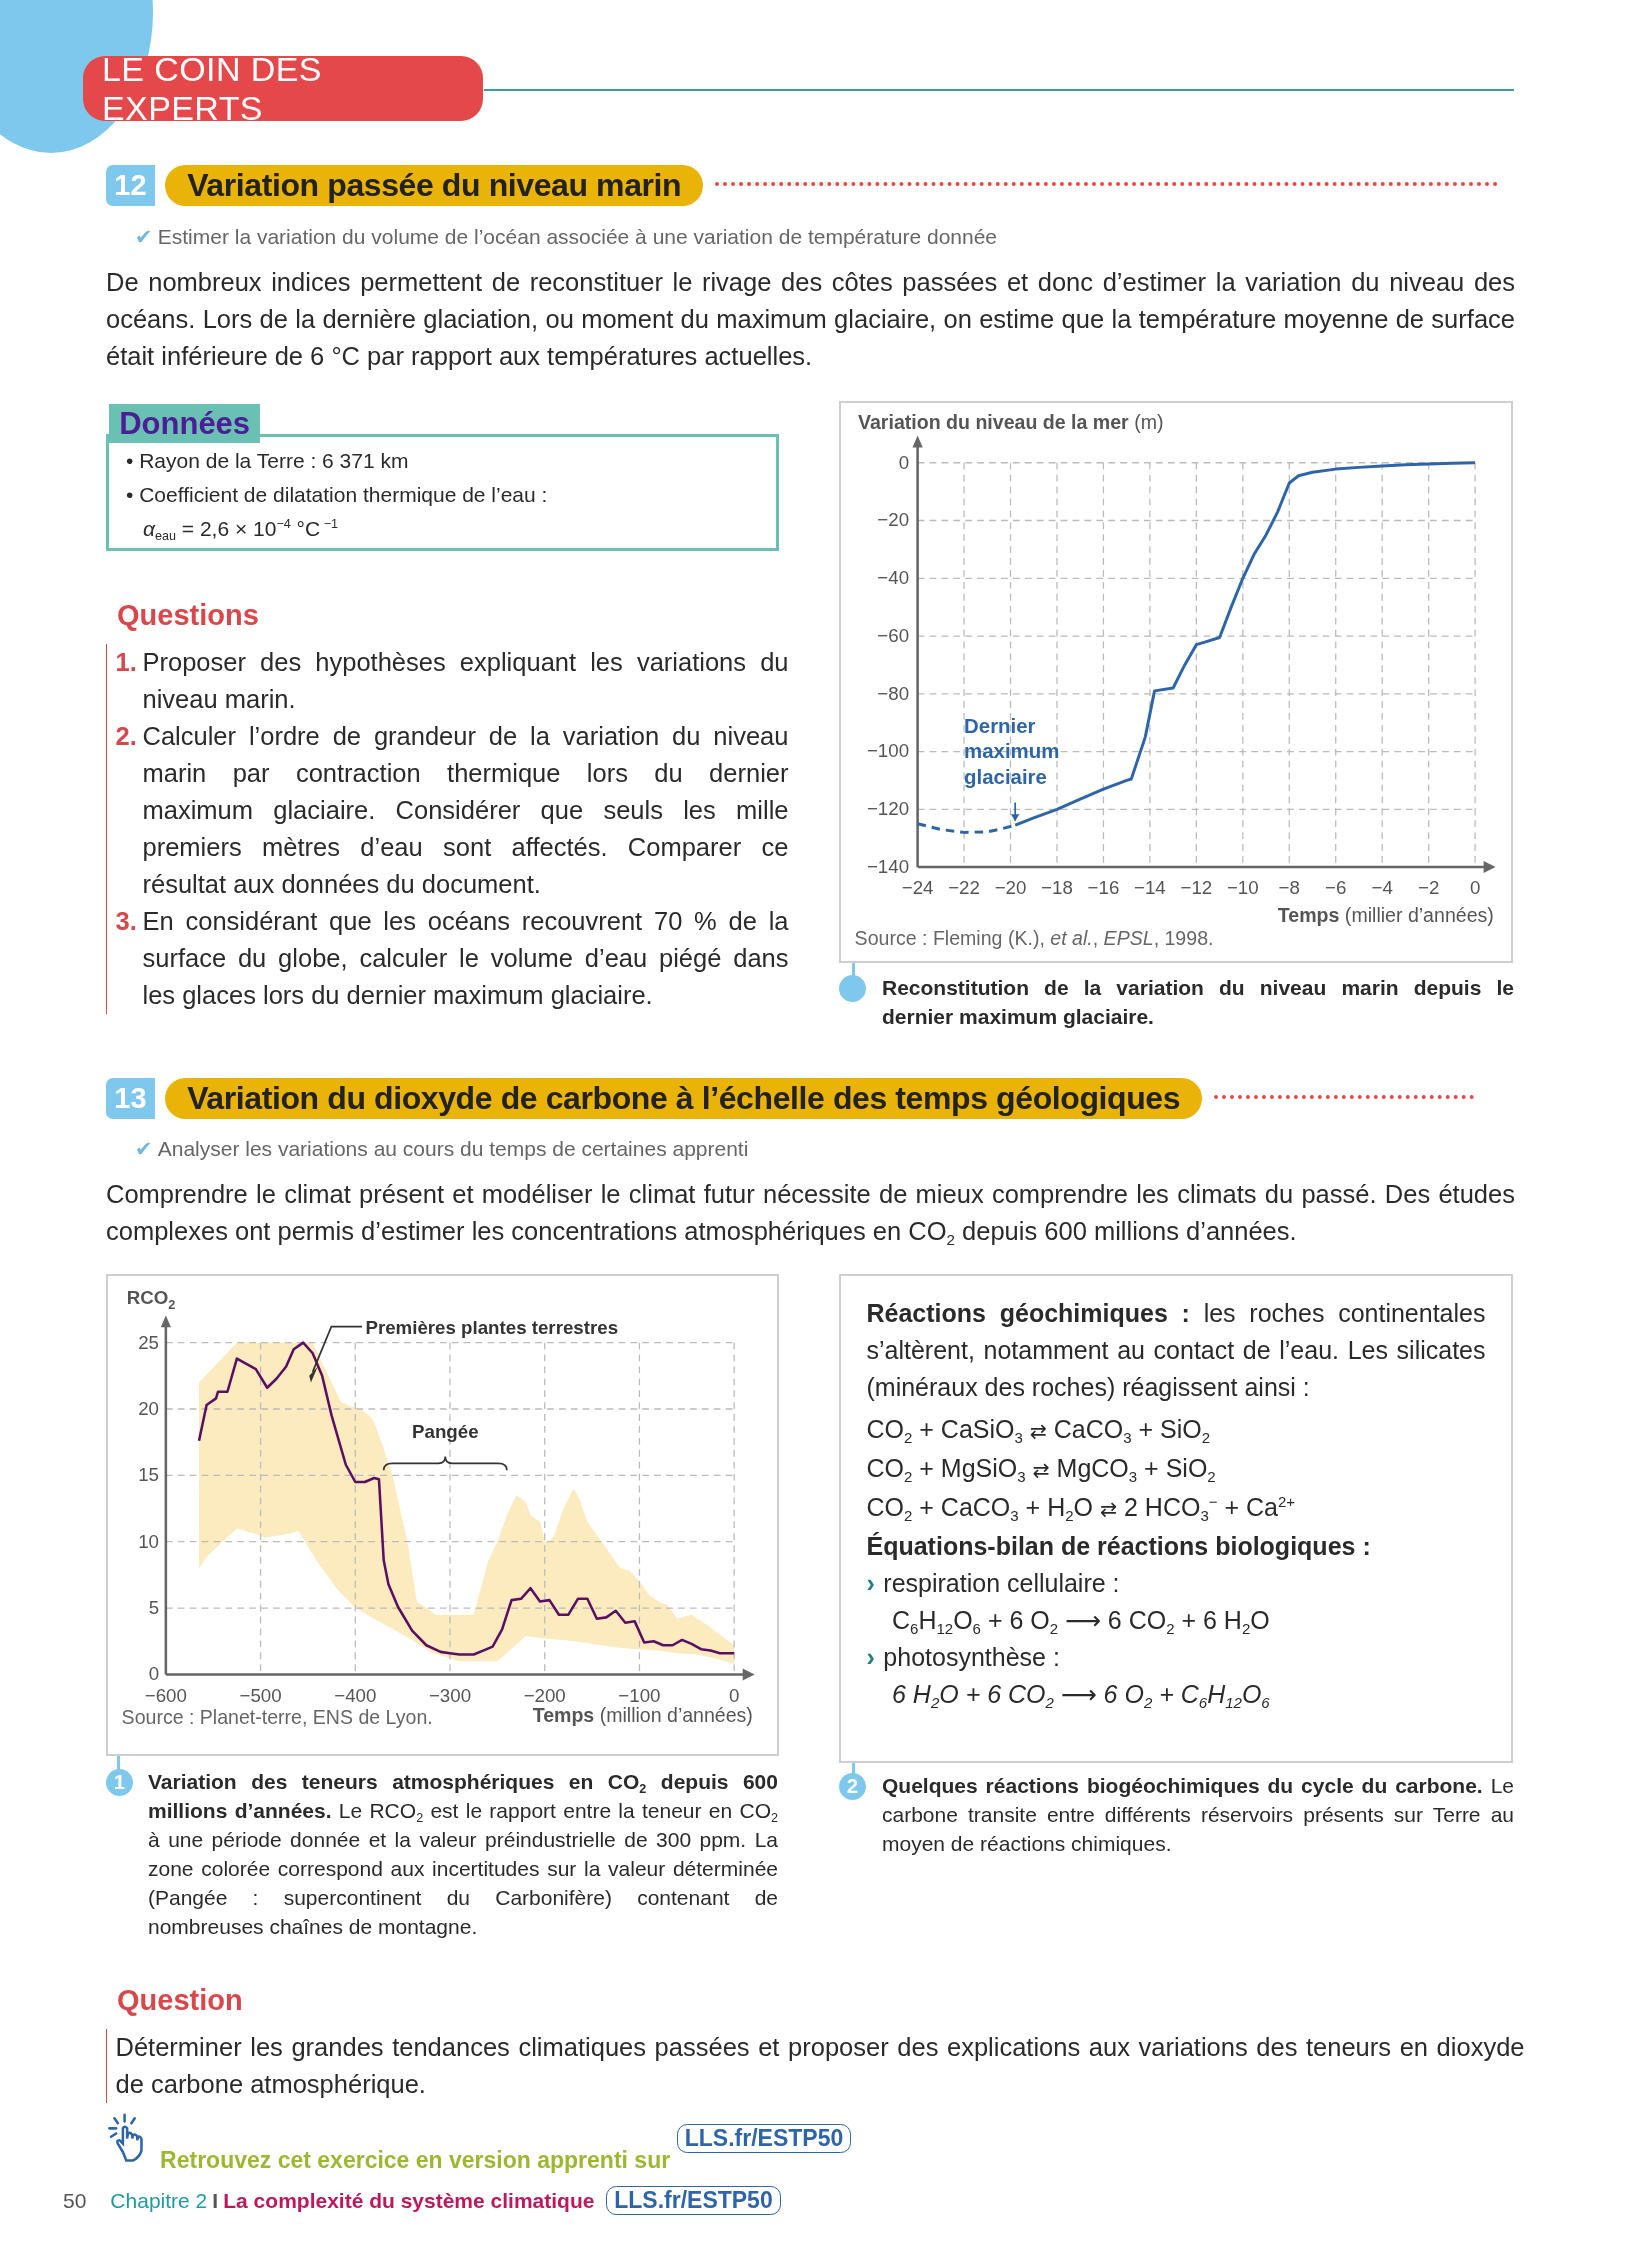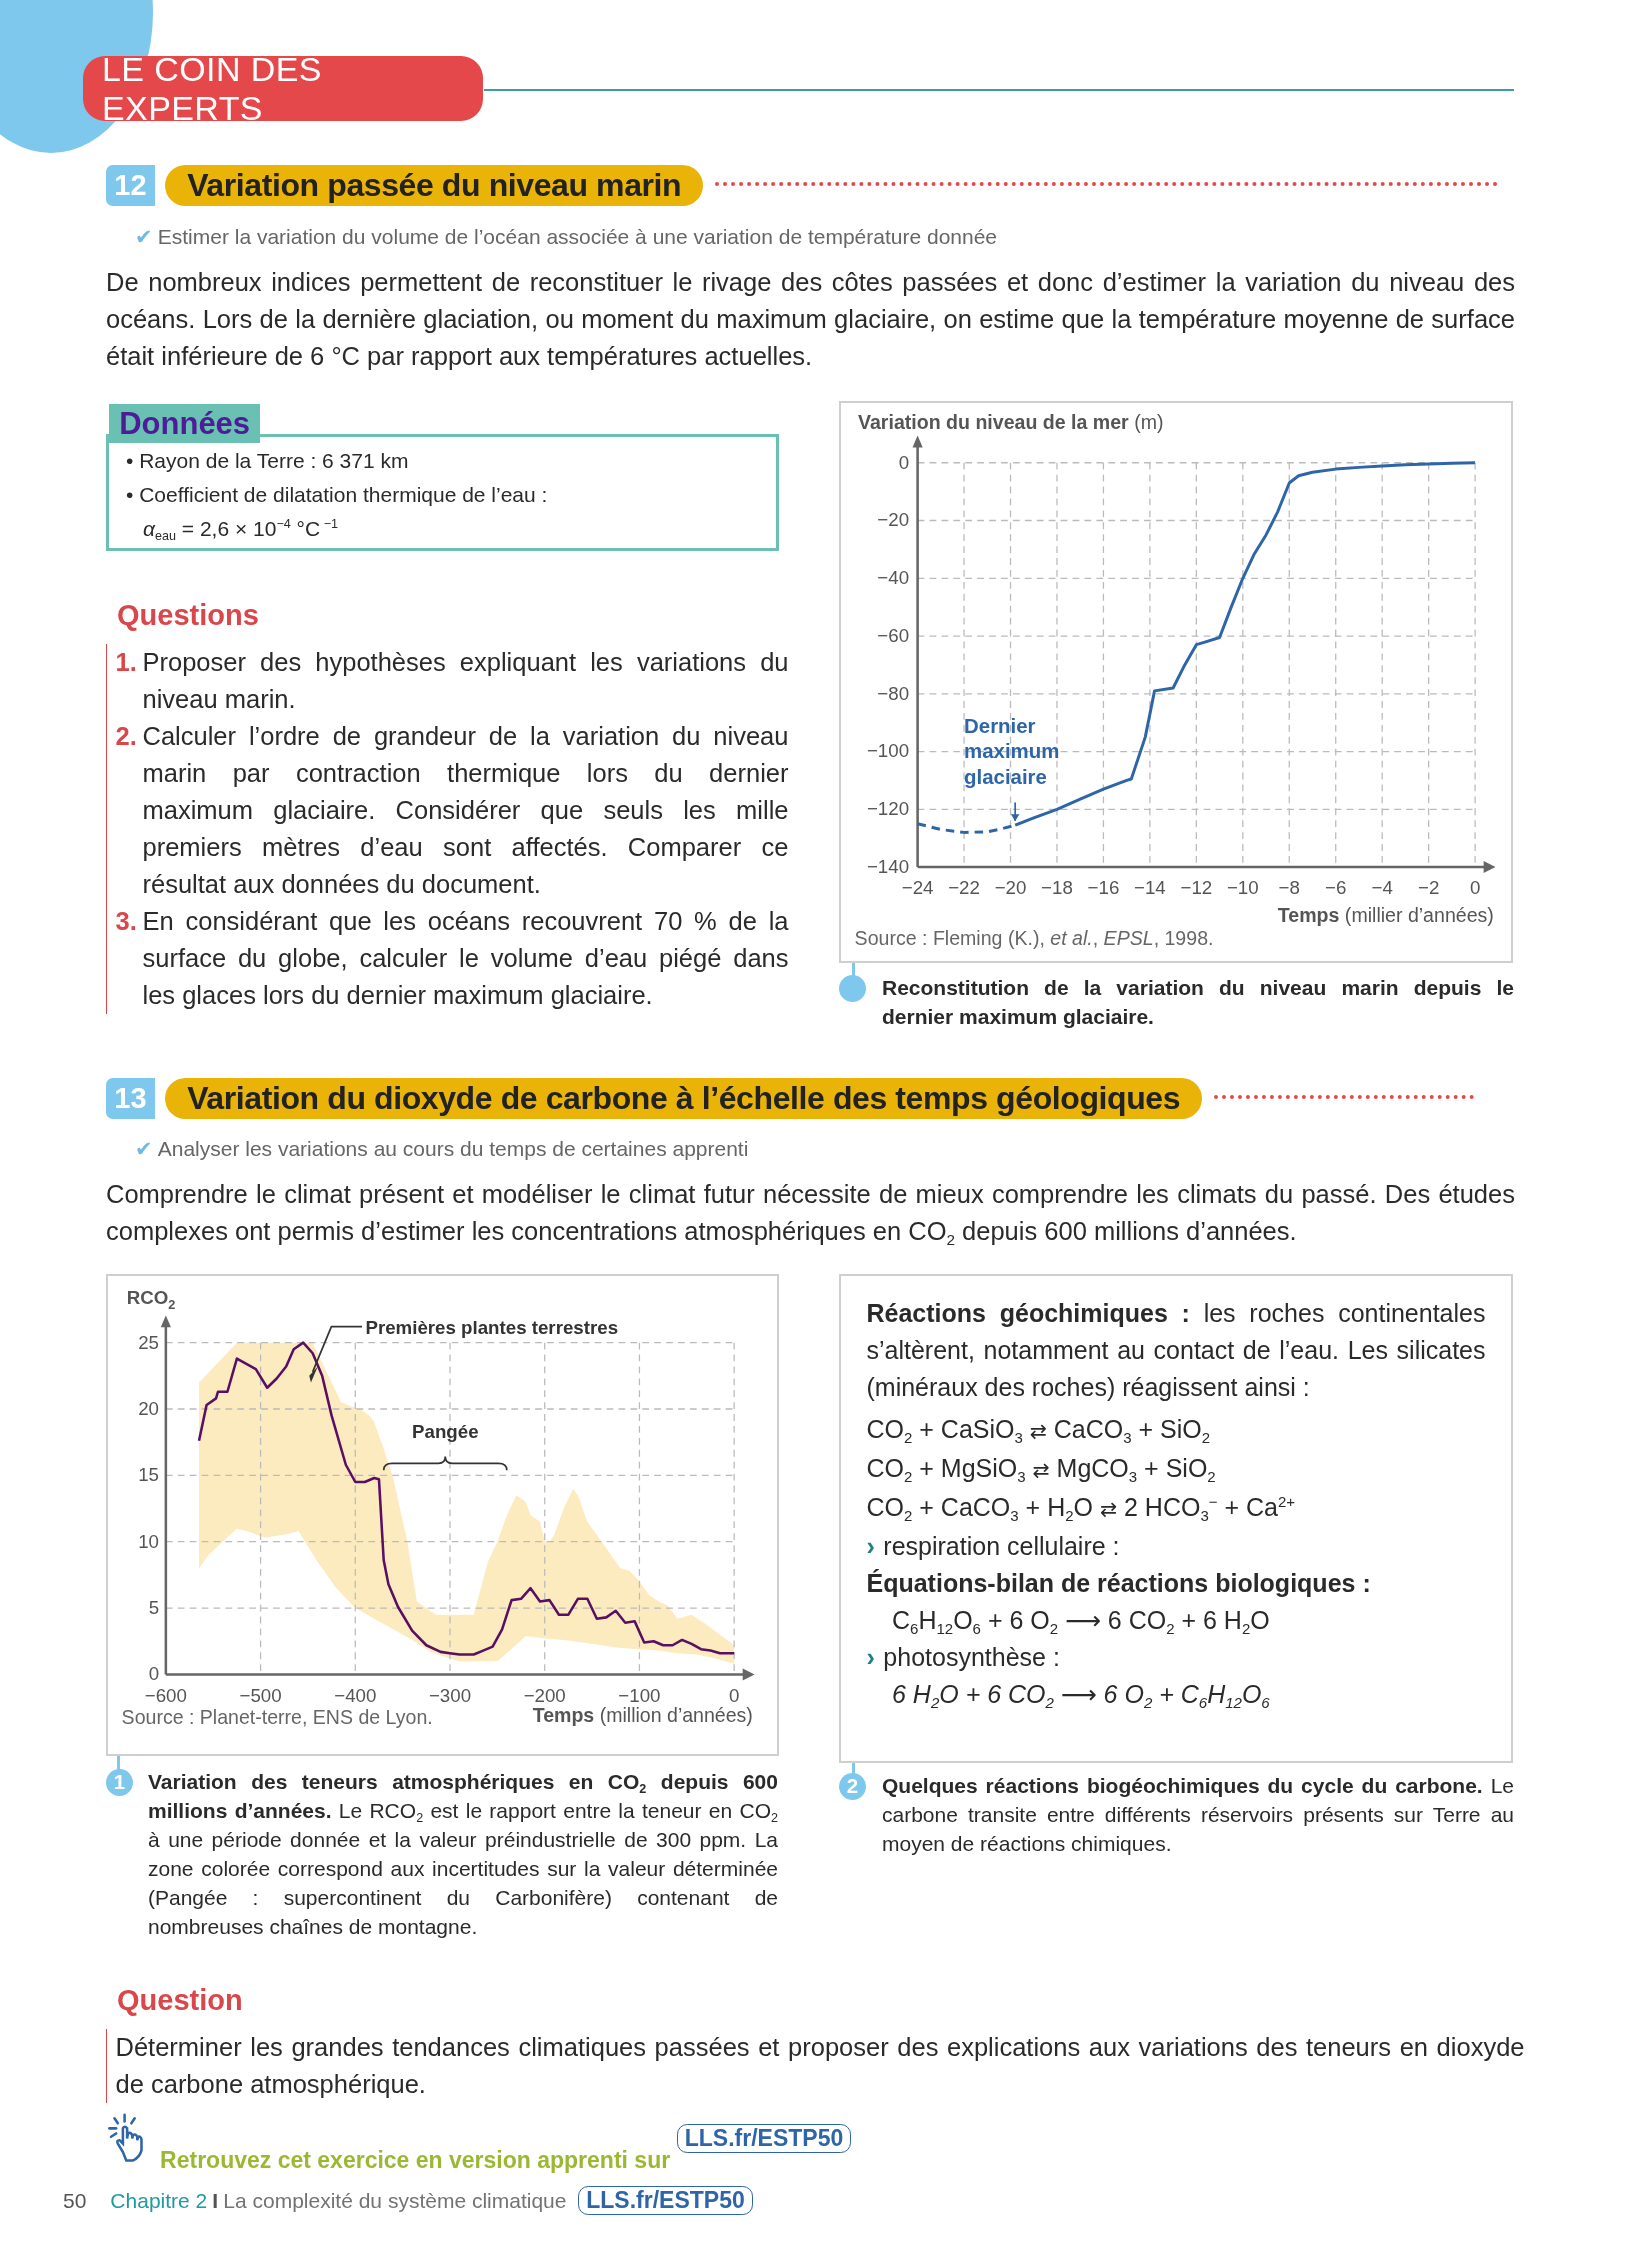--- a/index.html
+++ b/index.html
@@ -204,22 +204,22 @@
 <div class="abs cap-dot" style="left:106px; top:1769px;">1</div>
 <div class="abs caption" style="left:148px; top:1767px; width:630px;">
   <b>Variation des teneurs atmosphériques en CO</b><b><sub>2</sub></b><b> depuis 600 millions d’années.</b><span> Le RCO</span><sub>2</sub><span> est le rapport entre la teneur en CO</span><sub>2</sub><span> à une période donnée et la valeur préindustrielle de 300 ppm. La zone colorée correspond aux incertitudes sur la valeur déterminée (Pangée : supercontinent du Carbonifère) contenant de nombreuses chaînes de montagne.</span>
 </div>
 
 <div class="abs fig-box" style="left:839px; top:1274px; width:674px; height:489px; padding:19px 25.5px 0 25.5px;">
   <div class="reac" style="text-align:justify;"><b>Réactions géochimiques :</b><span> les roches continentales s’altèrent, notamment au contact de l’eau. Les silicates (minéraux des roches) réagissent ainsi :</span></div>
   <div class="reac" style="margin-top:5.1px;">CO<sub>2</sub> + CaSiO<sub>3</sub> <span style="font-size:20.4px;">⇄</span> CaCO<sub>3</sub> + SiO<sub>2</sub></div>
   <div class="reac">CO<sub>2</sub> + MgSiO<sub>3</sub> <span style="font-size:20.4px;">⇄</span> MgCO<sub>3</sub> + SiO<sub>2</sub></div>
   <div class="reac">CO<sub>2</sub> + CaCO<sub>3</sub> + H<sub>2</sub>O <span style="font-size:20.4px;">⇄</span> 2 HCO<sub>3</sub><sup>−</sup> + Ca<sup>2+</sup></div>
+  <div class="reac"><b>Équations-bilan de réactions biologiques :</b></div>
   <div class="reac"><span class="chev">›</span><span>respiration cellulaire :</span></div>
-  <div class="reac"><b>Équations-bilan de réactions biologiques :</b></div>
   <div class="reac" style="padding-left:25.5px;">C<sub>6</sub>H<sub>12</sub>O<sub>6</sub> + 6 O<sub>2</sub> ⟶ 6 CO<sub>2</sub> + 6 H<sub>2</sub>O</div>
   <div class="reac"><span class="chev">›</span><span>photosynthèse :</span></div>
   <div class="reac" style="padding-left:25.5px;font-style:italic;">6 H<sub>2</sub>O + 6 CO<sub>2</sub> ⟶ 6 O<sub>2</sub> + C<sub>6</sub>H<sub>12</sub>O<sub>6</sub></div>
 </div>
 <div class="abs cap-stem" style="left:852px; top:1763px; height:15.3px;"></div>
 <div class="abs cap-dot" style="left:839px; top:1773px;">2</div>
 <div class="abs caption" style="left:882px; top:1771px; width:632px;">
   <b>Quelques réactions biogéochimiques du cycle du carbone.</b><span> Le carbone transite entre différents réservoirs présents sur Terre au moyen de réactions chimiques.</span>
 </div>
 
@@ -238,16 +238,16 @@
     </g>
   </svg>
   <span class="green" style="margin-left:5.1px;margin-top:44px;">Retrouvez cet exercice en version apprenti sur</span>
   <span class="lls" style="margin-left:6.8px;">LLS.fr/ESTP50</span>
 </div>
 
 <div class="abs footer" style="left:63px; top:2186px; display:flex; align-items:center;">
   <span>50</span>
   <span style="margin-left:24px; color:#1e9aa0;">Chapitre 2</span>
   <span style="margin:0 5.1px; font-weight:700; color:#555;">I</span>
-  <span style="font-weight:400; color:#737373;">La complexité du système climatique</span>
+  <span style="font-weight:700; color:#be185d;">La complexité du système climatique</span>
   <span class="lls" style="margin-left:12px;">LLS.fr/ESTP50</span>
 </div>
 
 
 </body></html>

